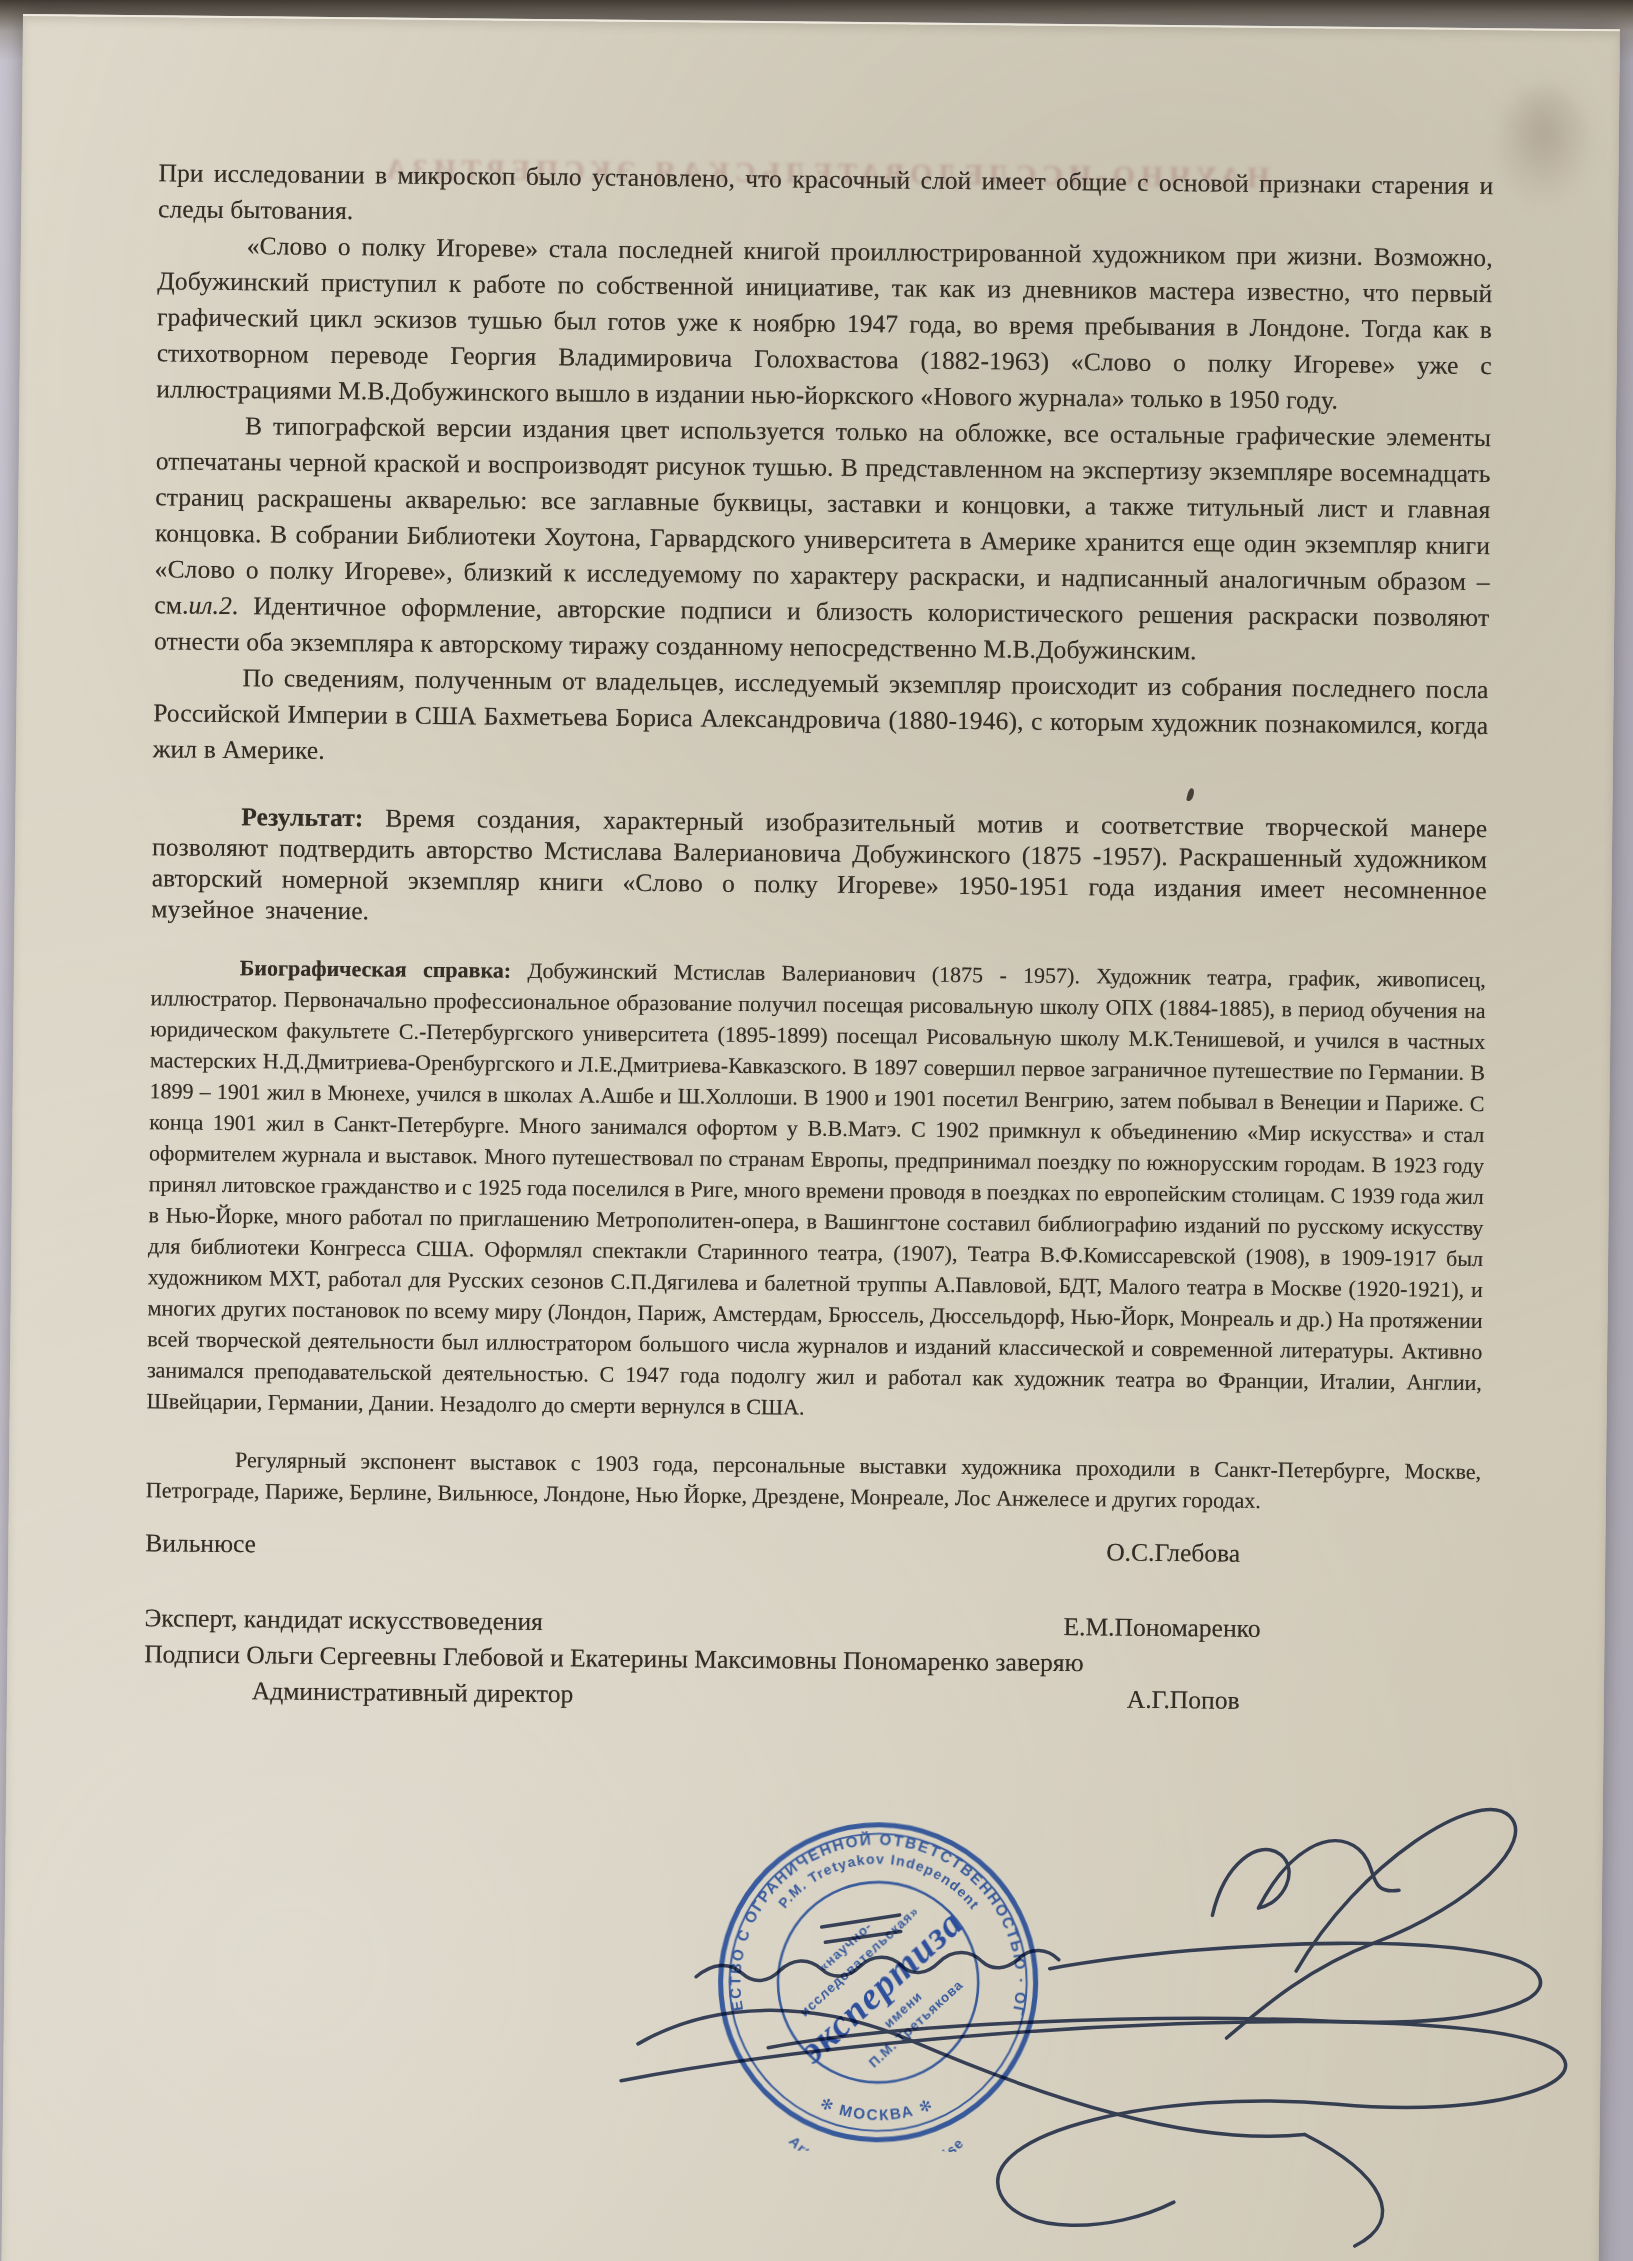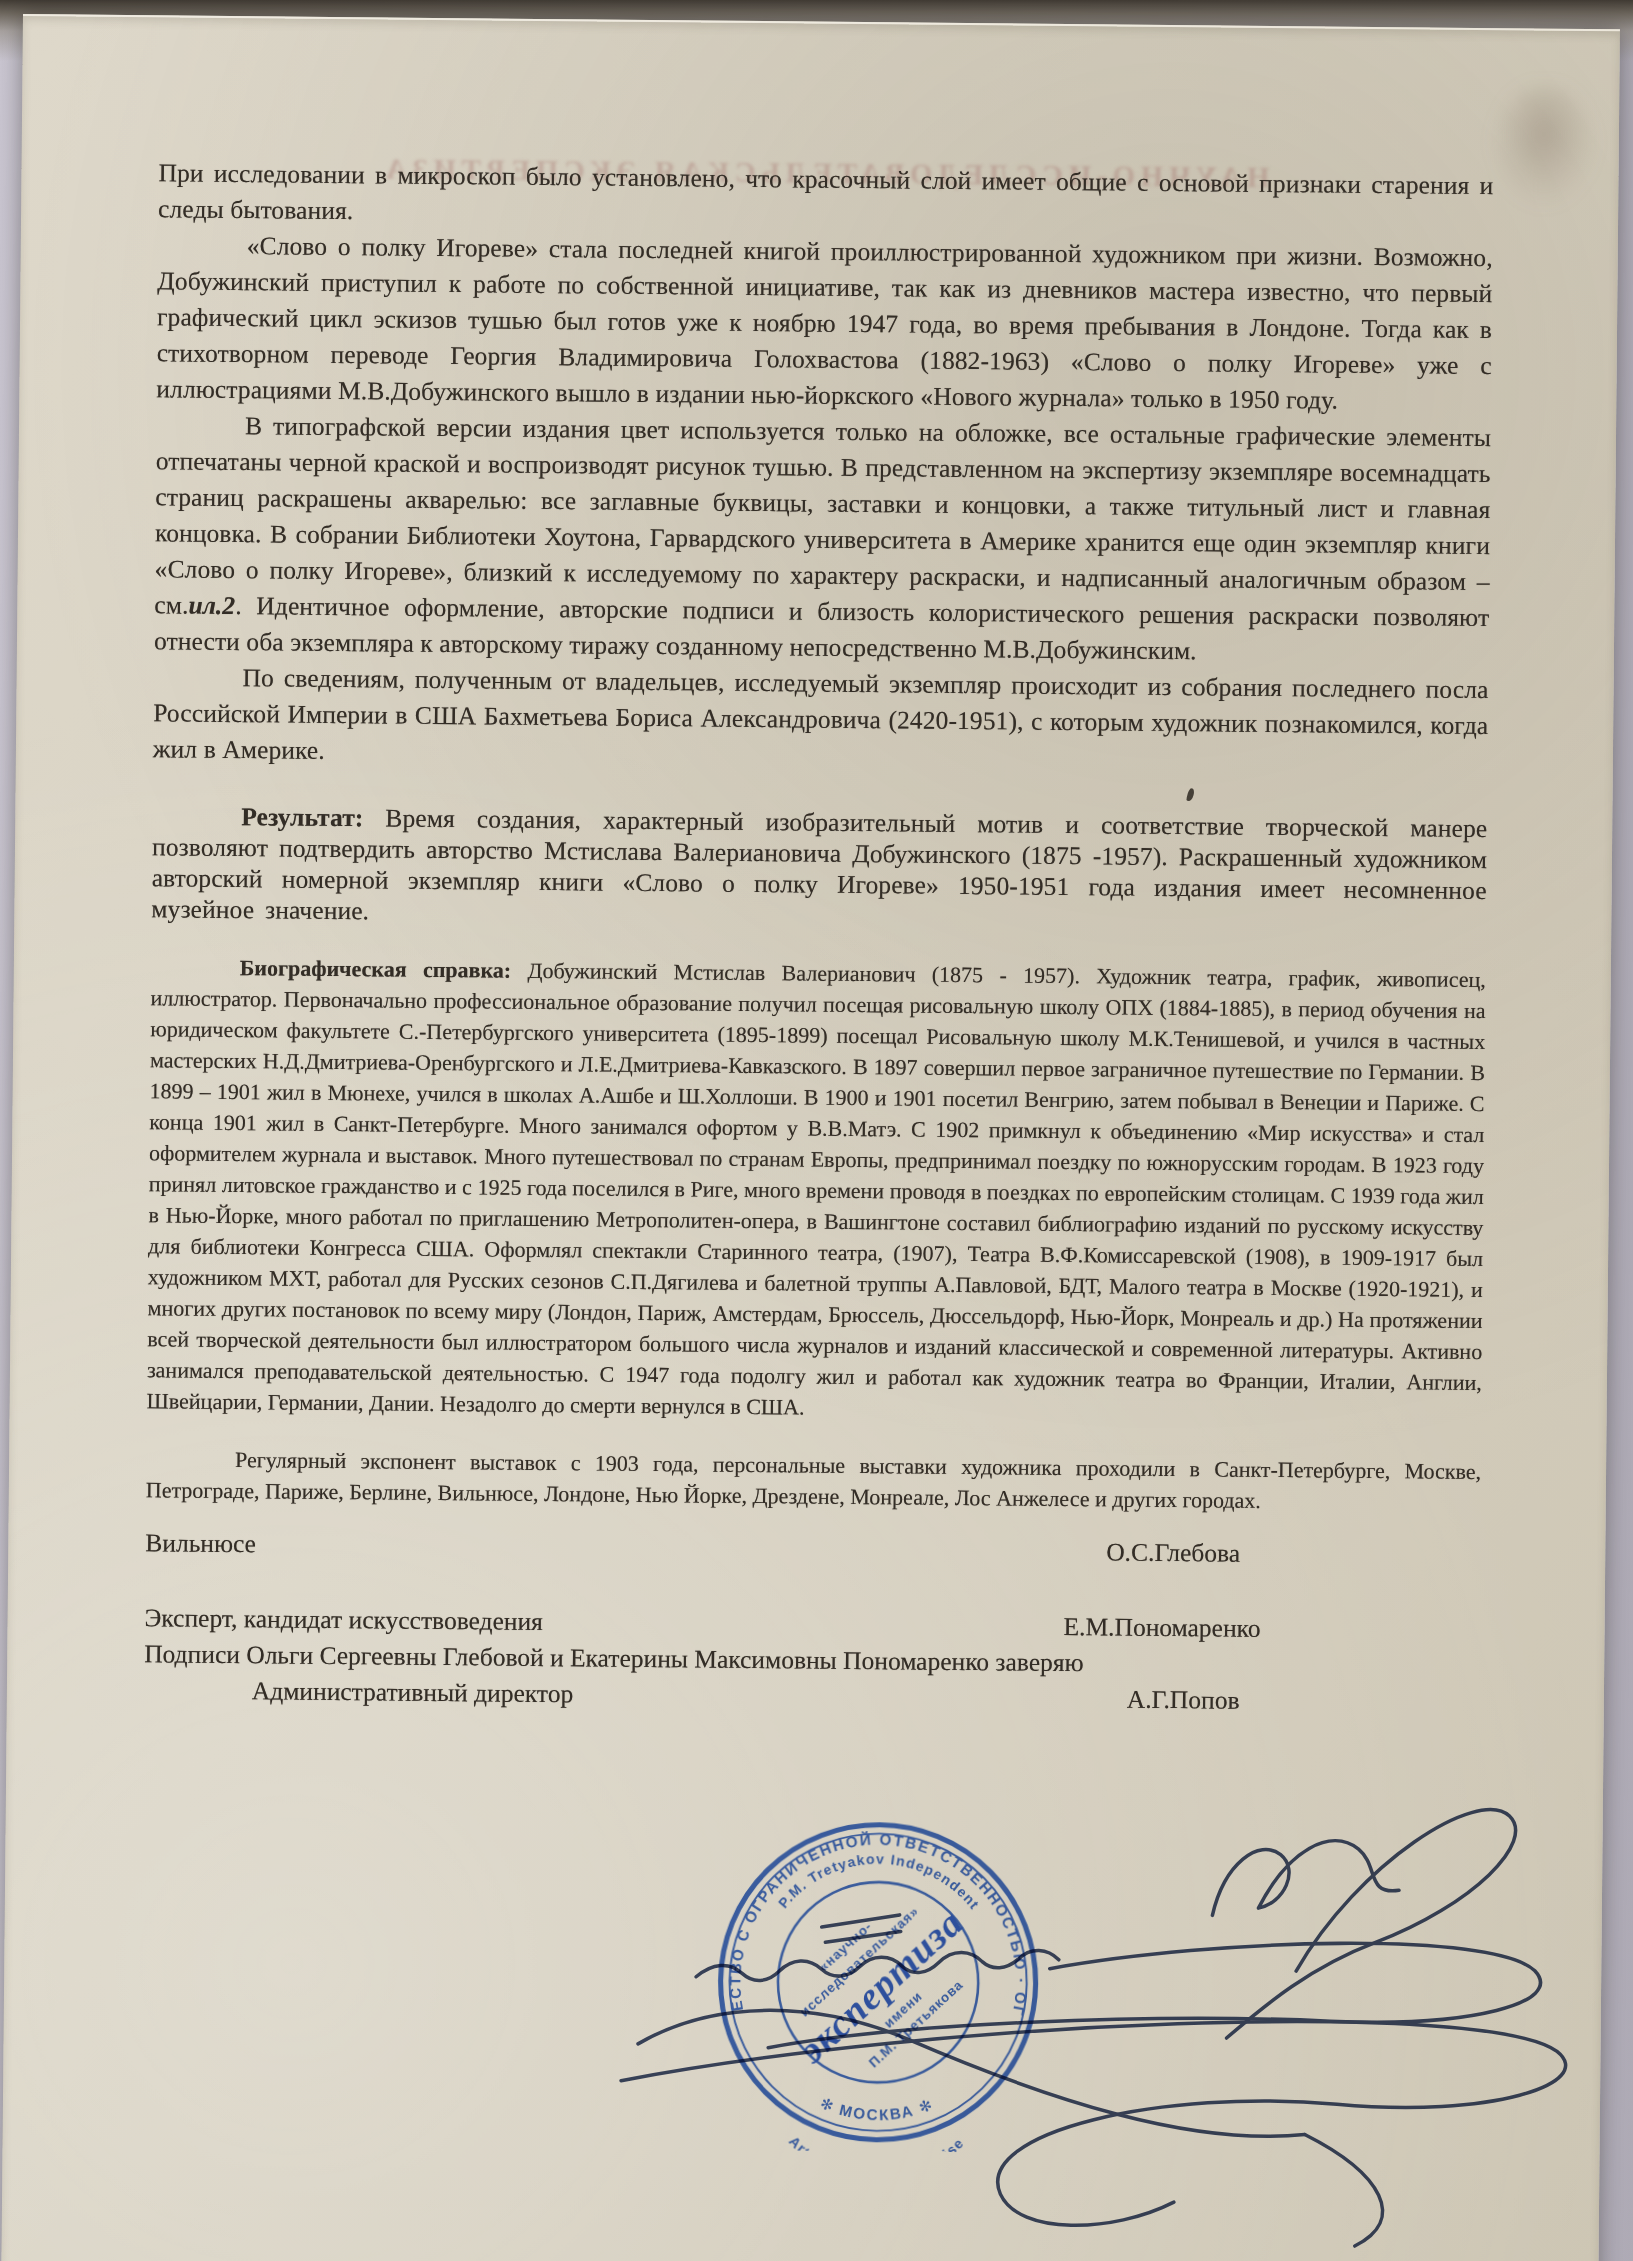--- a/index.html
+++ b/index.html
@@ -39,21 +39,21 @@
   .content{
     position:absolute;left:137px;top:138px;width:1335px;
     color:#332d26;text-shadow:0 0 0.7px rgba(55,48,40,.55);
   }
   p{margin:0;}
   .par{ text-align:justify; }
   .main{font-size:25.5px;line-height:36px;letter-spacing:0.1px;}
   .ind{text-indent:89px;}
   .result{margin-top:33px;line-height:31px;word-spacing:4.5px;}
   .bio{margin-top:27px;font-size:22px;line-height:31px;}
-  .bi{font-weight:bold;font-style:italic;}
+  .bi{font-weight:normal;font-style:italic;}
   b{font-weight:bold;}
   
   .sigs{margin-top:23px;font-size:25.5px;}
   .sig-row{position:relative;height:36px;white-space:nowrap;}
   .sig-row .name{position:absolute;top:0;}
   .r1 .name{left:961px;}
   .r2{margin-top:39px;}
   .r2 .name{left:919px;}
   .r3{height:36px;}
   .r4 .role{margin-left:108px;}
@@ -85,21 +85,21 @@
 <div class="photo">
   <div class="paper">
 
     <div class="ghost-letterhead">НАУЧНО-ИССЛЕДОВАТЕЛЬСКАЯ ЭКСПЕРТИЗА</div>
     <div class="ghost-portrait"></div>
 
     <div class="content">
       <p class="par main"><span>При исследовании в микроскоп было установлено, что красочный слой имеет общие с основой признаки старения и следы бытования.</span></p>
       <p class="par main ind"><span>«Слово о полку Игореве» стала последней книгой проиллюстрированной художником при жизни. Возможно, Добужинский приступил к работе по собственной инициативе, так как из дневников мастера известно, что первый графический цикл эскизов тушью был готов уже к ноябрю 1947 года, во время пребывания в Лондоне. Тогда как в стихотворном переводе Георгия Владимировича Голохвастова (1882-1963) «Слово о полку Игореве» уже с иллюстрациями М.В.Добужинского вышло в издании нью-йоркского «Нового журнала» только в 1950 году.</span></p>
       <p class="par main ind"><span>В типографской версии издания цвет используется только на обложке, все остальные графические элементы отпечатаны черной краской и воспроизводят рисунок тушью. В представленном на экспертизу экземпляре восемнадцать страниц раскрашены акварелью: все заглавные буквицы, заставки и концовки, а также титульный лист и главная концовка. В собрании Библиотеки Хоутона, Гарвардского университета в Америке хранится еще один экземпляр книги «Слово о полку Игореве», близкий к исследуемому по характеру раскраски, и надписанный аналогичным образом – см.</span><span class="bi">ил.2</span><span>. Идентичное оформление, авторские подписи и близость колористического решения раскраски позволяют отнести оба экземпляра к авторскому тиражу созданному непосредственно М.В.Добужинским.</span></p>
-      <p class="par main ind"><span>По сведениям, полученным от владельцев, исследуемый экземпляр происходит из собрания последнего посла Российской Империи в США Бахметьева Бориса Александровича (2420-1951), с которым художник познакомился, когда жил в Америке.</span></p>
+      <p class="par main ind"><span>По сведениям, полученным от владельцев, исследуемый экземпляр происходит из собрания последнего посла Российской Империи в США Бахметьева Бориса Александровича (1880-1946), с которым художник познакомился, когда жил в Америке.</span></p>
       <p class="par main ind result"><b>Результат:</b><span> Время создания, характерный изобразительный мотив и соответствие творческой манере позволяют подтвердить авторство Мстислава Валериановича Добужинского (1875 -1957). Раскрашенный художником авторский номерной экземпляр книги «Слово о полку Игореве» 1950-1951 года издания имеет несомненное музейное значение.</span></p>
       <p class="par bio ind"><b>Биографическая справка:</b><span> Добужинский Мстислав Валерианович (1875 - 1957). Художник театра, график, живописец, иллюстратор. Первоначально профессиональное образование получил посещая рисовальную школу ОПХ (1884-1885), в период обучения на юридическом факультете С.-Петербургского университета (1895-1899) посещал Рисовальную школу М.К.Тенишевой, и учился в частных мастерских Н.Д.Дмитриева-Оренбургского и Л.Е.Дмитриева-Кавказского. В 1897 совершил первое заграничное путешествие по Германии. В 1899 – 1901 жил в Мюнехе, учился в школах А.Ашбе и Ш.Холлоши. В 1900 и 1901 посетил Венгрию, затем побывал в Венеции и Париже. С конца 1901 жил в Санкт-Петербурге. Много занимался офортом у В.В.Матэ. С 1902 примкнул к объединению «Мир искусства» и стал оформителем журнала и выставок. Много путешествовал по странам Европы, предпринимал поездку по южнорусским городам. В 1923 году принял литовское гражданство и с 1925 года поселился в Риге, много времени проводя в поездках по европейским столицам. С 1939 года жил в Нью-Йорке, много работал по приглашению Метрополитен-опера, в Вашингтоне составил библиографию изданий по русскому искусству для библиотеки Конгресса США. Оформлял спектакли Старинного театра, (1907), Театра В.Ф.Комиссаревской (1908), в 1909-1917 был художником МХТ, работал для Русских сезонов С.П.Дягилева и балетной труппы А.Павловой, БДТ, Малого театра в Москве (1920-1921), и многих других постановок по всему миру (Лондон, Париж, Амстердам, Брюссель, Дюссельдорф, Нью-Йорк, Монреаль и др.) На протяжении всей творческой деятельности был иллюстратором большого числа журналов и изданий классической и современной литературы. Активно занимался преподавательской деятельностью. С 1947 года подолгу жил и работал как художник театра во Франции, Италии, Англии, Швейцарии, Германии, Дании. Незадолго до смерти вернулся в США.</span></p>
       <p class="par bio ind"><span>Регулярный экспонент выставок с 1903 года, персональные выставки художника проходили в Санкт-Петербурге, Москве, Петрограде, Париже, Берлине, Вильнюсе, Лондоне, Нью Йорке, Дрездене, Монреале, Лос Анжелесе и других городах.</span></p>
 
       <div class="sigs">
         <div class="sig-row r1">
           <span class="role">Вильнюсе</span>
           <span class="name">О.С.Глебова</span>
         </div>
         <div class="sig-row r2">

